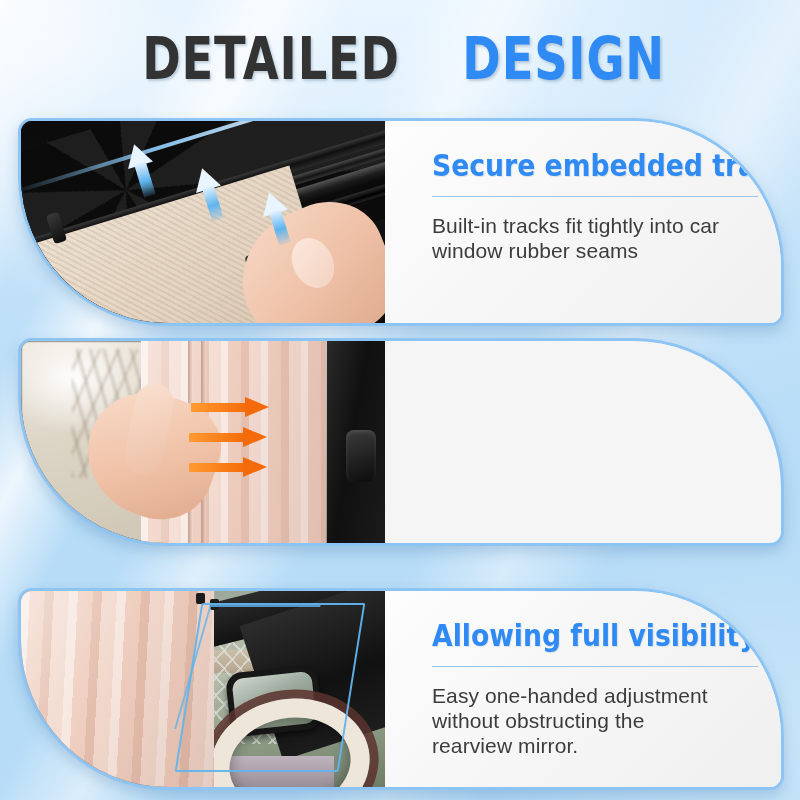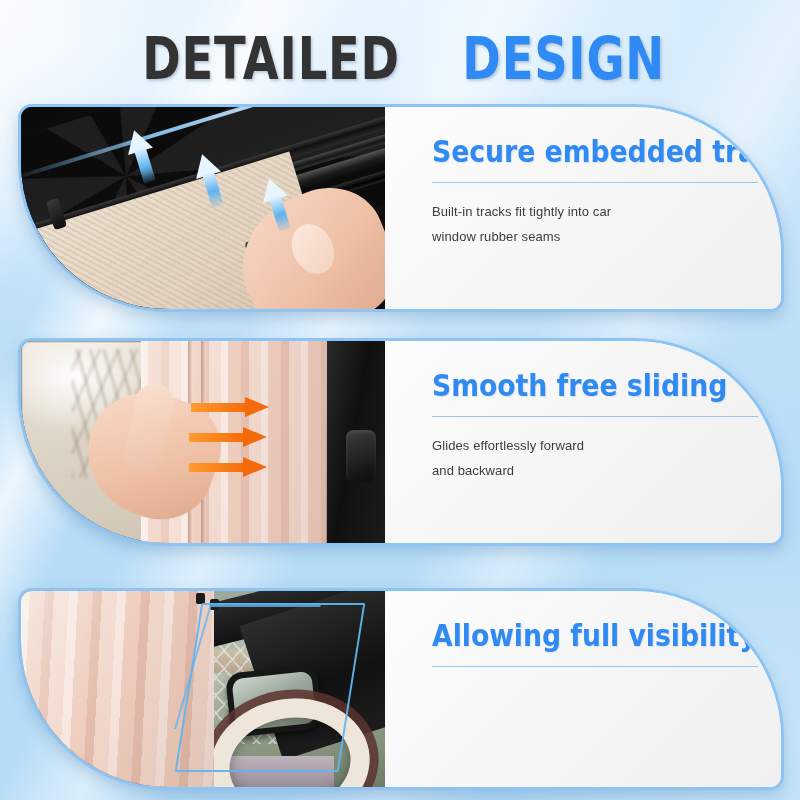--- a/index.html
+++ b/index.html
@@ -41,42 +41,42 @@
 
   
   .panel{
     position:absolute;left:18px;width:760px;
     border:3px solid #8cc4f4;
     background:#f5f5f5;
     box-shadow:0 6px 14px rgba(70,120,170,.28);
     overflow:hidden;
     border-radius:14px 150px 14px 150px; 
   }
-  #panel-1{top:104px;height:202px;}
+  #panel-1{top:118px;height:202px;}
   #panel-2{top:338px;height:202px;}
   #panel-3{top:588px;height:196px;}
 
   .panel-inner{position:absolute;inset:0;display:flex;}
   .photo{position:relative;width:364px;flex:0 0 364px;overflow:hidden;background:#111;}
   .textcol{
     position:relative;flex:1;
     background:linear-gradient(135deg,#fdfdfd 0%,#f6f6f6 45%,#efefef 100%);
     padding:28px 0 0 47px;
     box-sizing:border-box;
   }
   .head{
     font-family:"DejaVu Sans", sans-serif;
     font-weight:700;font-size:31px;line-height:33px;color:#2f8af3;
     transform:scaleX(.86);transform-origin:left center;
     white-space:nowrap;
     text-shadow:1px 1px 1px rgba(120,150,180,.25);
   }
   .rule{height:1px;background:#8bbdea;width:326px;margin:14px 0 16px 0;opacity:.85;}
   .body{
-    font-size:13px;line-height:25px;color:#3c3c3c;
+    font-size:21px;line-height:25px;color:#3c3c3c;
     max-width:300px;white-space:pre-line;letter-spacing:.1px;
   }
 
   
   .p1-base{position:absolute;inset:0;background:
      linear-gradient(160deg,#0a0a0a 0%,#141414 40%,#0d0d0d 100%);}
   .p1-felt{position:absolute;left:-10%;top:-14%;width:130%;height:85%;
      transform:rotate(-17deg);
      background:
        radial-gradient(1px 1px at 12% 24%, #3a3a3a, transparent 60%),
@@ -284,26 +284,20 @@
       </div>
       <div class="arrow-r aR2">
         <div class="shaft"></div>
           <div class="headp"></div>
       </div>
       <div class="arrow-r aR3">
         <div class="shaft"></div>
           <div class="headp"></div>
       </div>
     </div>
-    <div class="textcol">
-      <div class="head">Smooth free sliding</div>
-      <div class="rule"></div>
-      <div class="body">Glides effortlessly forward
-and backward</div>
-    </div>
   </div>
 </div>
 
 <div class="panel" id="panel-3">
   <div class="panel-inner">
     <div class="photo">
       <div class="p3-out"></div>
       <div class="p3-wall"></div>
       <div class="p3-fence"></div>
       <div class="p3-roof"></div>
@@ -315,15 +309,18 @@
       <div class="p3-wheel"></div>
       <div class="p3-curtain"></div>
       <div class="p3-hook h1"></div>
       <div class="p3-hook h2"></div>
       <div class="p3-outline"></div>
       <div class="p3-outline2"></div>
     </div>
     <div class="textcol">
       <div class="head">Allowing full visibility</div>
       <div class="rule"></div>
+      <div class="body">Easy one-handed adjustment
+without obstructing the
+rearview mirror.</div>
     </div>
   </div>
 </div>
 
 </body></html>

